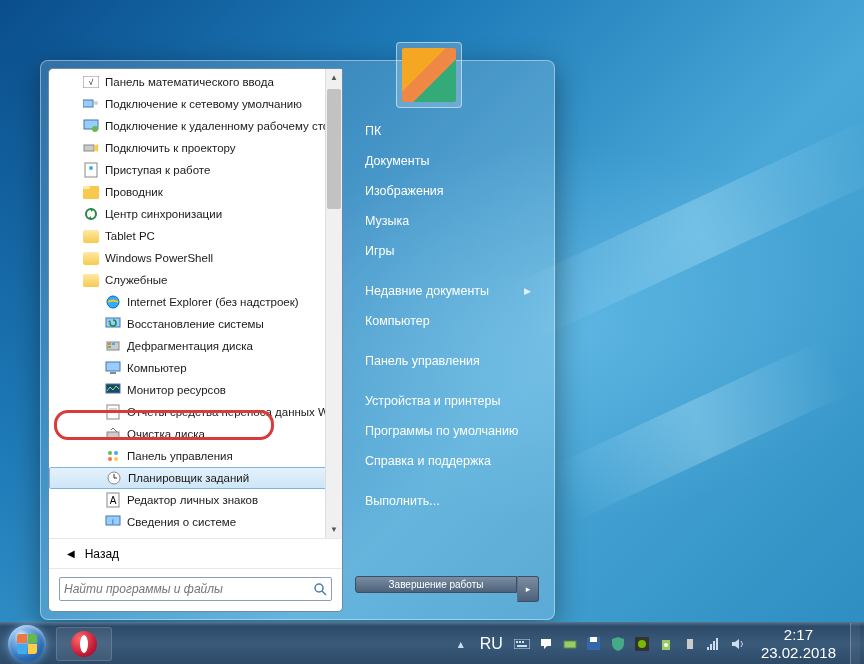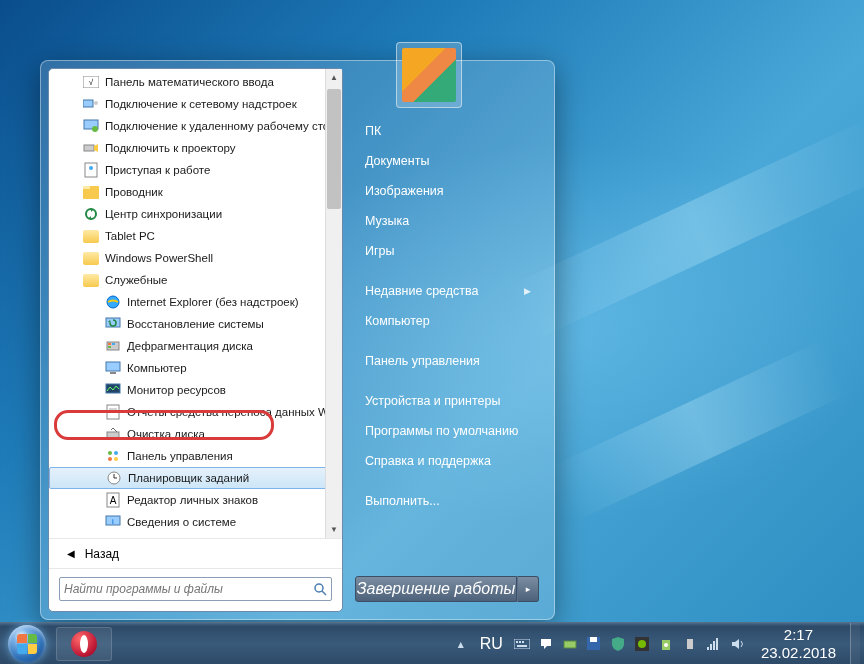--- a/index.html
+++ b/index.html
@@ -34,21 +34,21 @@
 .search-row { padding: 8px 10px 10px; border-top: 1px solid #e8e8e8; }
 .search-box { display: flex; align-items: center; width: 100%; height: 24px; border: 1px solid #8b9eb5; border-radius: 2px; background: #fff; padding: 0 4px; }
 .search-box input { flex: 1; border: none; outline: none; font-size: 12px; font-style: italic; color: #0f766e; background: transparent; }
 .search-box .mag { color: #4a7cb0; font-size: 13px; }
 
 .right-panel { flex: 1; padding: 48px 8px 8px 14px; position: relative; }
 .right-item { height: 30px; display: flex; align-items: center; color: #fff; font-size: 12.5px; cursor: pointer; padding: 0 8px; border-radius: 3px; justify-content: space-between; }
 .right-item .arrow { font-size: 9px; opacity: 0.8; }
 .right-sep { height: 10px; }
 .shutdown-row { position: absolute; bottom: 10px; left: 12px; right: 8px; display: flex; }
-.shutdown-btn { flex: 1; height: 26px; background: linear-gradient(#7a8da1, #4d617a); border: 1px solid #3b4f66; border-radius: 3px 0 0 3px; color: #fff; font-size: 16px; display: flex; align-items: center; justify-content: center; cursor: pointer; font-style: italic; }
+.shutdown-btn { flex: 1; height: 17px; background: linear-gradient(#7a8da1, #4d617a); border: 1px solid #3b4f66; border-radius: 3px 0 0 3px; color: #fff; font-size: 10px; display: flex; align-items: center; justify-content: center; cursor: pointer; }
 .shutdown-arrow { width: 22px; height: 26px; background: linear-gradient(#7a8da1, #4d617a); border: 1px solid #3b4f66; border-left: 1px solid #5b6f86; border-radius: 0 3px 3px 0; color: #fff; display: flex; align-items: center; justify-content: center; font-size: 9px; cursor: pointer; }
 
 .user-pic { position: absolute; top: 42px; left: 396px; width: 66px; height: 66px; border: 1px solid rgba(255,255,255,0.5); border-radius: 4px; background: rgba(255,255,255,0.2); padding: 5px; z-index: 5; }
 .user-pic-inner { width: 100%; height: 100%; background: linear-gradient(135deg, #f5a623 0%, #f5a623 40%, #e84 41%, #e84 60%, #3a7 61%); border-radius: 2px; }
 
 .taskbar { position: absolute; left: 0; right: 0; bottom: 0; height: 42px; background: linear-gradient(#4a6a8a 0%, #2d4a68 8%, #3a5a7a 50%, #2d4a68 100%); border-top: 1px solid rgba(255,255,255,0.2); display: flex; align-items: center; }
 .start-orb { width: 54px; height: 42px; display: flex; align-items: center; justify-content: center; cursor: pointer; }
 .orb-circle { width: 38px; height: 38px; border-radius: 50%; background: radial-gradient(circle at 35% 30%, #fff 0%, #7eb4ea 20%, #2a6db5 60%, #1a3d6e 100%); box-shadow: 0 0 8px rgba(120,200,255,0.6), inset 0 2px 4px rgba(255,255,255,0.6); display: grid; grid-template: 1fr 1fr / 1fr 1fr; gap: 1px; padding: 9px; }
 .orb-circle span:nth-child(1){background:#e74;border-radius:3px 0 0 0;} .orb-circle span:nth-child(2){background:#6b4;border-radius:0 3px 0 0;} .orb-circle span:nth-child(3){background:#4ae;border-radius:0 0 0 3px;} .orb-circle span:nth-child(4){background:#fc4;border-radius:0 0 3px 0;}
 .task-btn { width: 56px; height: 34px; margin: 0 2px; border-radius: 3px; border: 1px solid rgba(255,255,255,0.15); display: flex; align-items: center; justify-content: center; cursor: pointer; }
@@ -87,21 +87,21 @@
           </span>
           <span>Панель математического ввода</span>
         </div>
         <div class="prog-item indent1">
           <span class="ico">
             <svg width="16" height="12">
               <rect x="0" y="2" width="10" height="7" fill="#9cf" stroke="#47a"></rect>
               <circle cx="13" cy="5" r="2" fill="#ccc"></circle>
             </svg>
           </span>
-          <span>Подключение к сетевому надстроек</span>
+          <span>Подключение к сетевому умолчанию</span>
         </div>
         <div class="prog-item indent1">
           <span class="ico">
             <svg width="16" height="14">
               <rect x="1" y="1" width="14" height="9" fill="#9cf" stroke="#47a"></rect>
               <circle cx="12" cy="10" r="3" fill="#6b4"></circle>
             </svg>
           </span>
           <span>Подключение к удаленному рабочему стол</span>
         </div>
@@ -309,21 +309,21 @@
         <span>Изображения</span>
       </div>
       <div class="right-item">
         <span>Музыка</span>
       </div>
       <div class="right-item">
         <span>Игры</span>
       </div>
       <div class="right-sep"></div>
       <div class="right-item">
-        <span>Недавние средства</span>
+        <span>Недавние документы</span>
         <span class="arrow">▶</span>
       </div>
       <div class="right-item">
         <span>Компьютер</span>
       </div>
       <div class="right-sep"></div>
       <div class="right-item">
         <span>Панель управления</span>
       </div>
       <div class="right-sep"></div>

